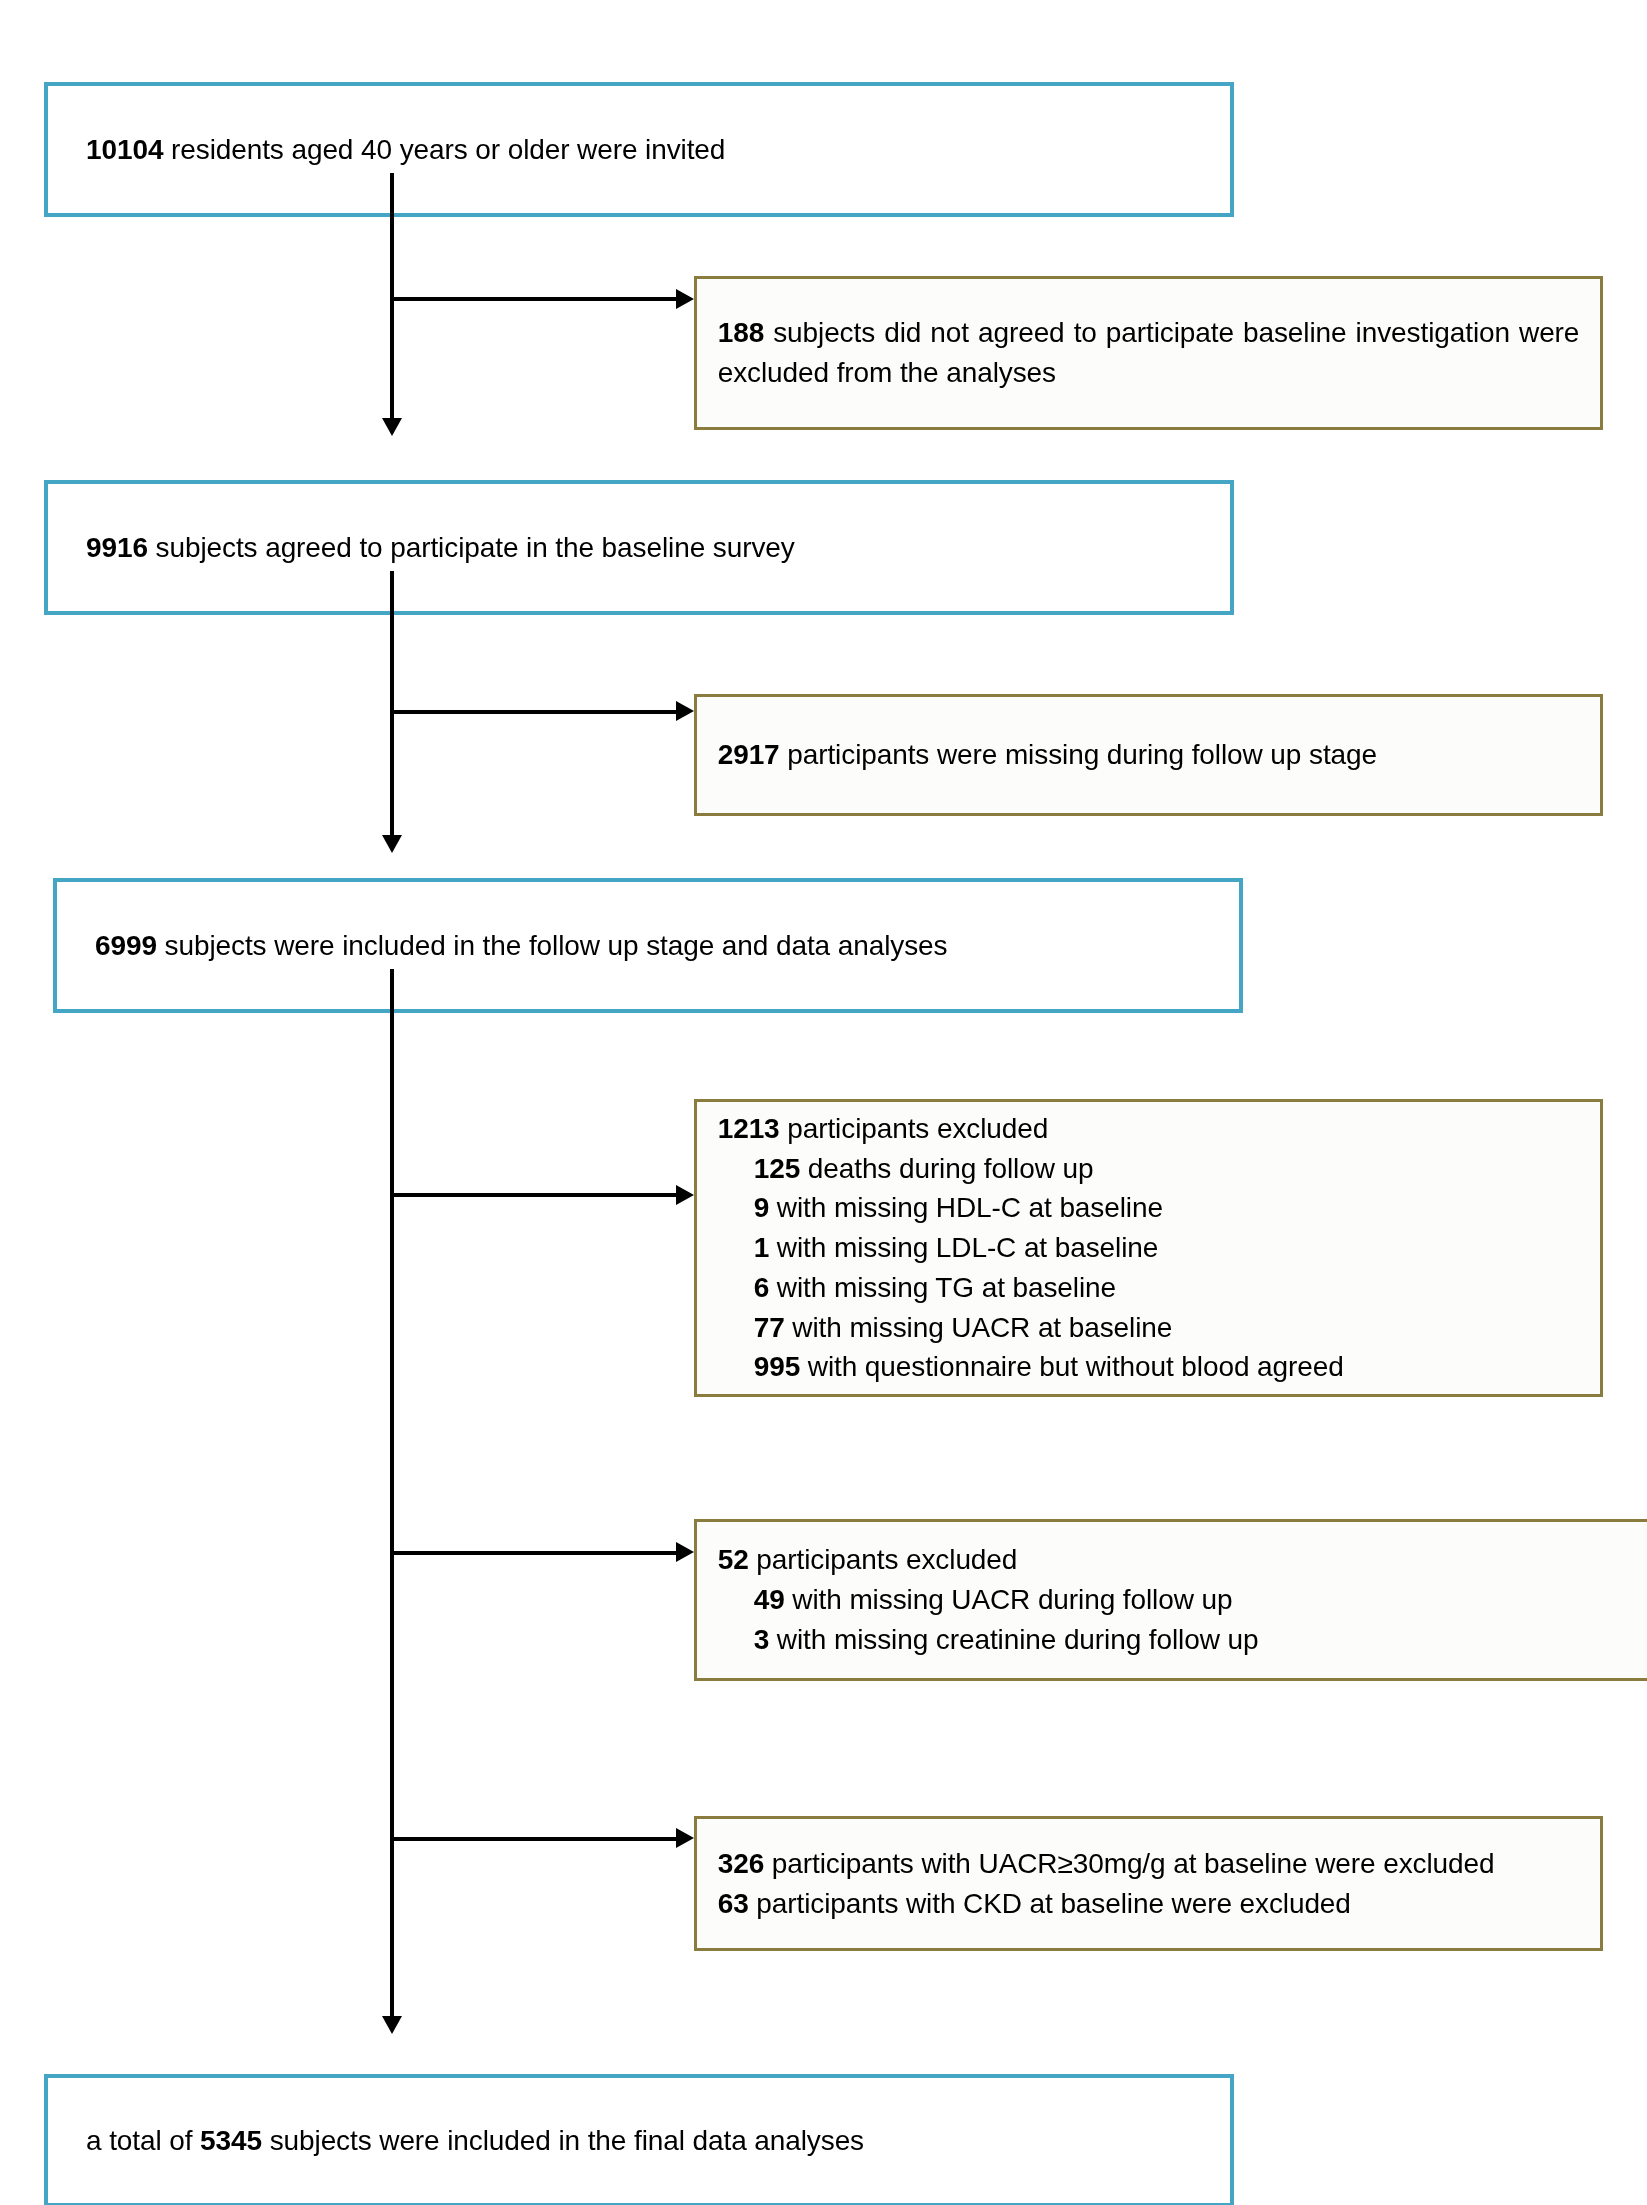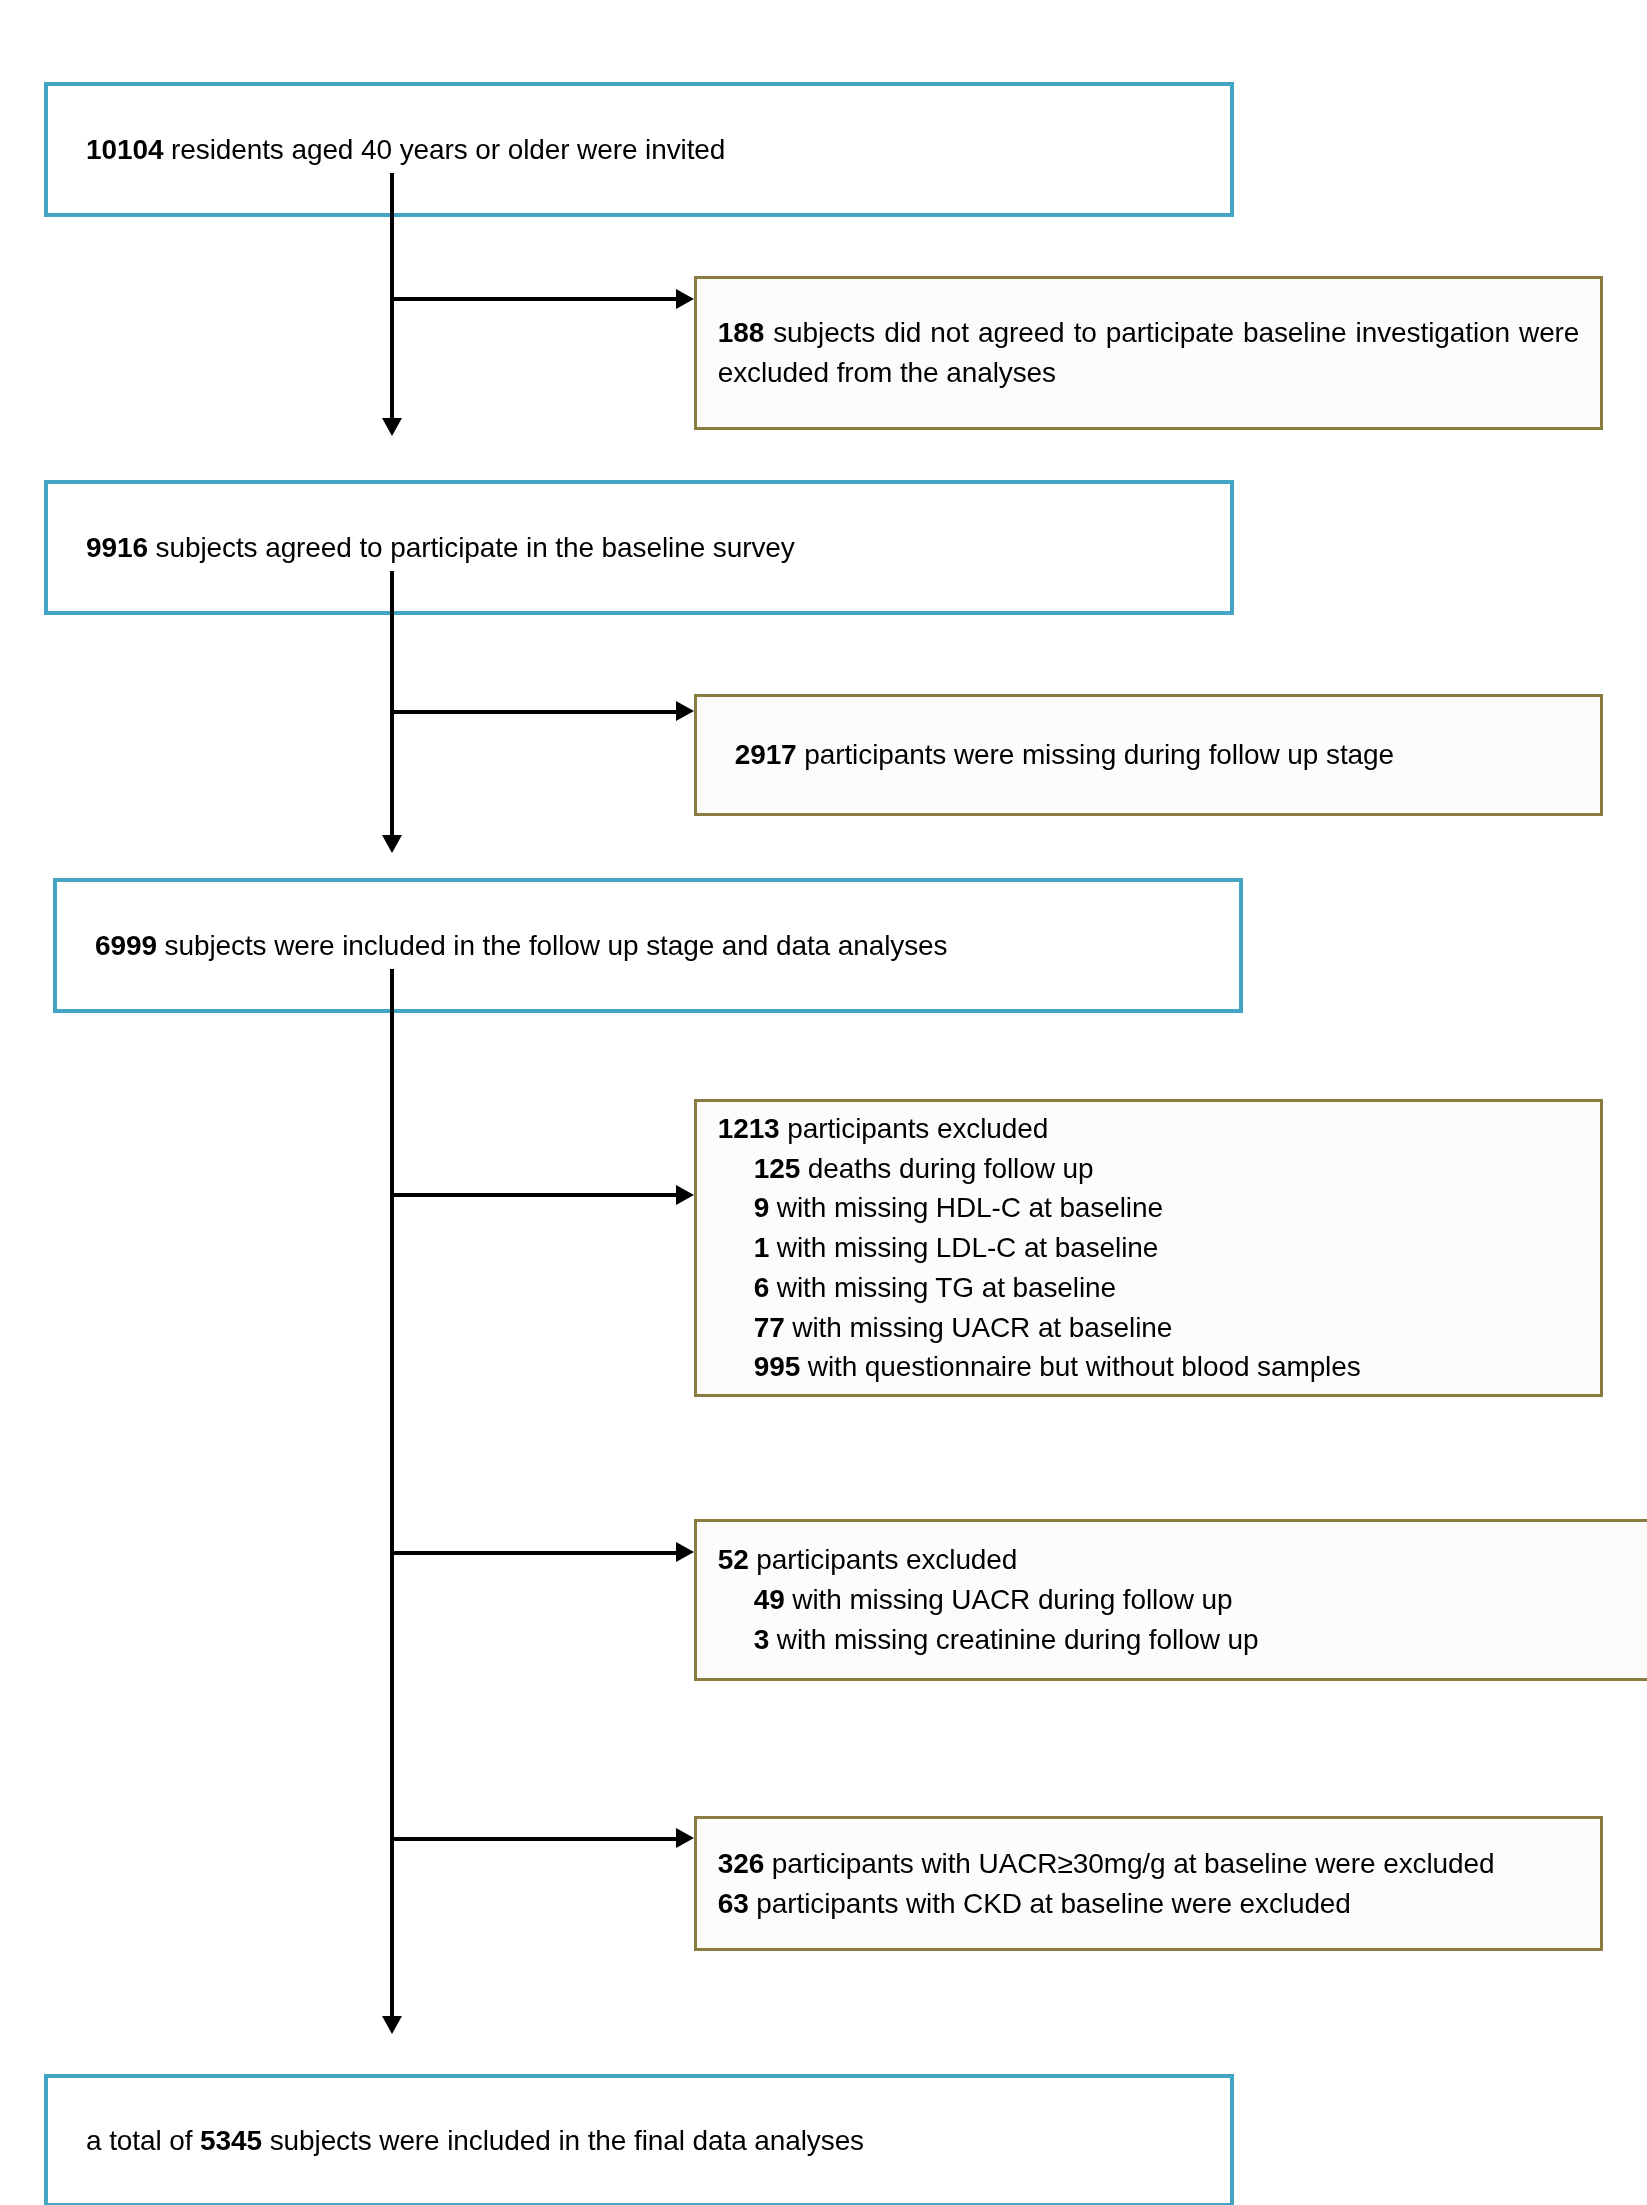--- a/index.html
+++ b/index.html
@@ -106,21 +106,21 @@
       <span class="num">9916</span><span> subjects agreed to participate in the baseline survey</span>
     </div>
   </div>
 
   <div class="vline" style="left:390px; top:571px; width:3.6px; height:264px;"></div>
   <div class="arrow-down" style="left:382px; top:835px;"></div>
 
   <div class="hline" style="left:390px; top:710px; width:286px; height:3.6px;"></div>
   <div class="arrow-right" style="left:676px; top:701px;"></div>
 
-  <div class="node excl" style="left:694px; top:650px; width:909px; height:122px;padding-left:17px;">
+  <div class="node excl" style="left:694px; top:650px; width:909px; height:122px;">
     <div class="txt">
       <span class="num">2917</span><span> participants were missing during follow up stage</span>
     </div>
   </div>
 
   <div class="node primary" style="left:53px; top:834px; width:1190px; height:135px;">
     <div class="txt">
       <span class="num">6999</span><span> subjects were included in the follow up stage and data analyses</span>
     </div>
   </div>
@@ -132,21 +132,21 @@
   <div class="arrow-right" style="left:676px; top:1185px;"></div>
 
   <div class="node excl" style="left:694px; top:1055px; width:909px; height:298px;">
     <div class="txt">
       <span class="line"><span class="num">1213</span><span> participants excluded</span></span>
       <span class="sub"><span class="num">125</span><span> deaths during follow up</span></span>
       <span class="sub"><span class="num">9</span><span> with missing HDL-C at baseline</span></span>
       <span class="sub"><span class="num">1</span><span> with missing LDL-C at baseline</span></span>
       <span class="sub"><span class="num">6</span><span> with missing TG at baseline</span></span>
       <span class="sub"><span class="num">77</span><span> with missing UACR at baseline</span></span>
-      <span class="sub"><span class="num">995</span><span> with questionnaire but without  blood samples</span></span>
+      <span class="sub"><span class="num">995</span><span> with questionnaire but without  blood agreed</span></span>
     </div>
   </div>
 
   <div class="hline" style="left:390px; top:1551px; width:286px; height:3.6px;"></div>
   <div class="arrow-right" style="left:676px; top:1542px;"></div>
 
   <div class="node excl" style="left:694px; top:1475px; width:1073px; height:162px;">
     <div class="txt">
       <span class="line"><span class="num">52</span><span> participants excluded</span></span>
       <span class="sub"><span class="num">49</span><span> with missing UACR during follow up</span></span>

